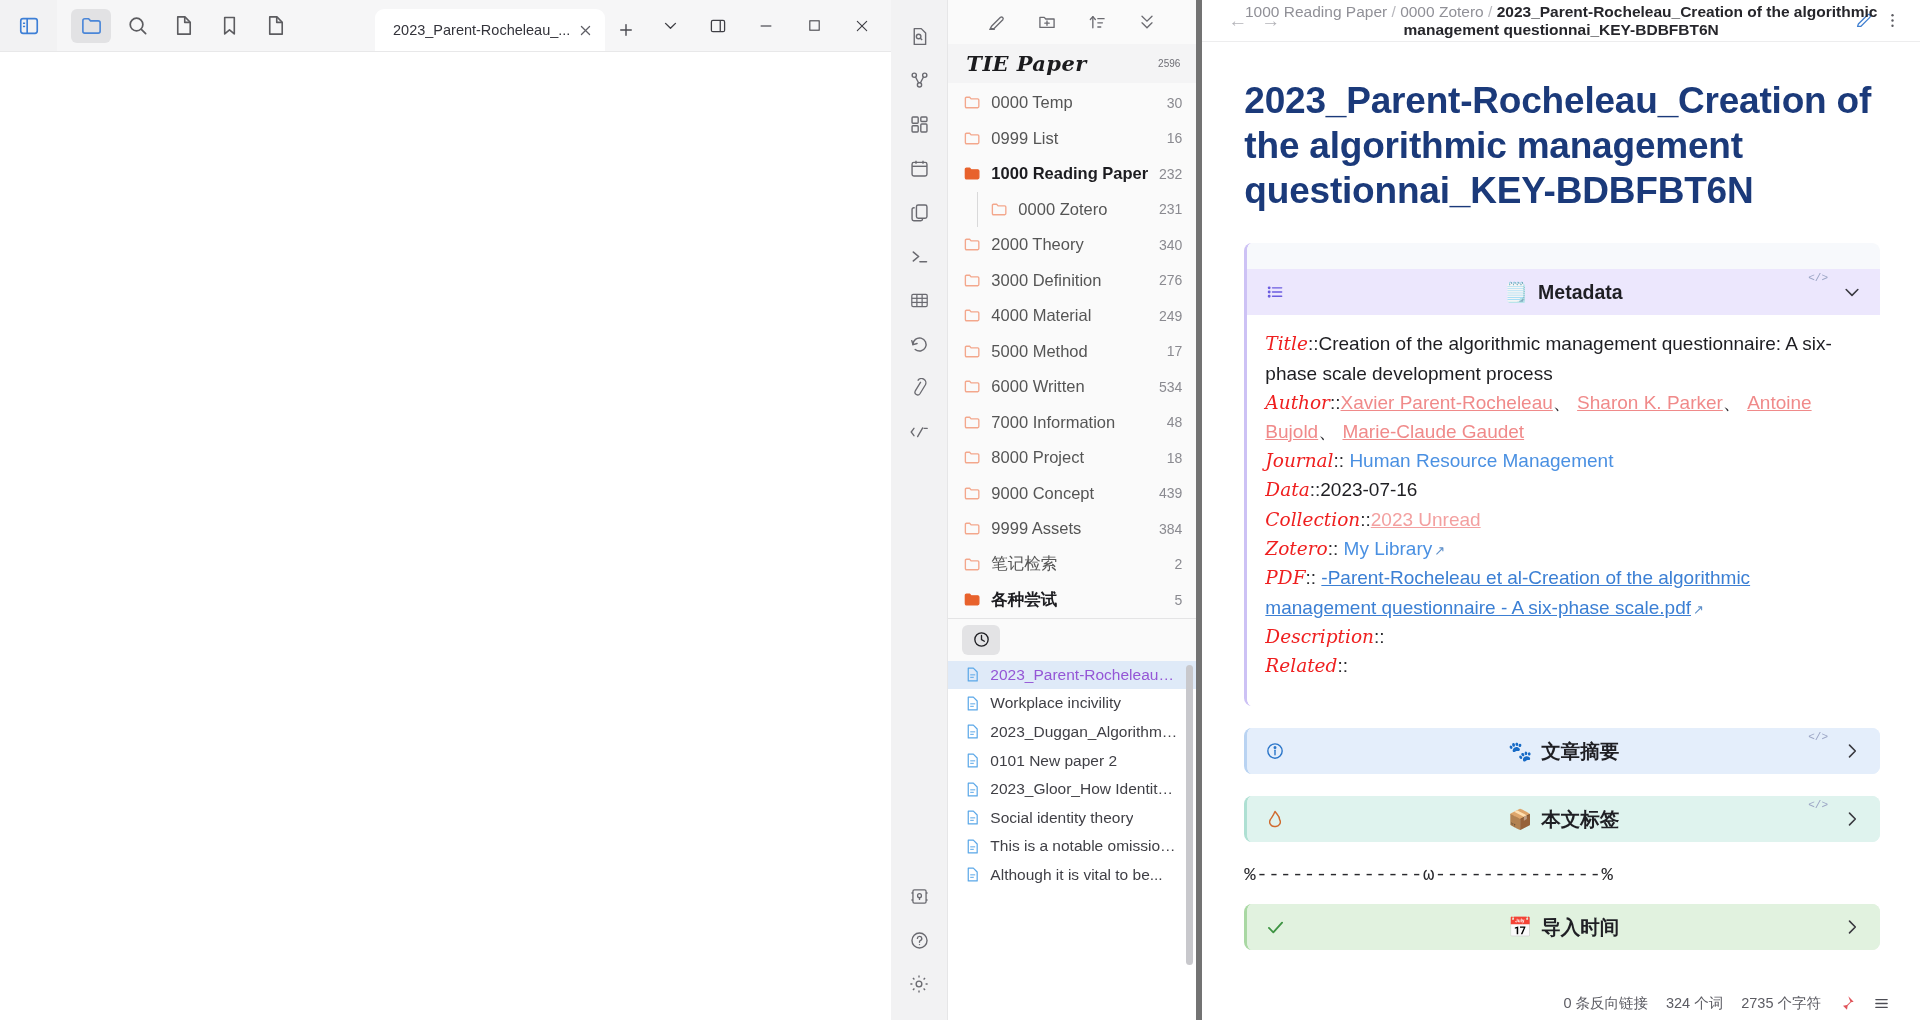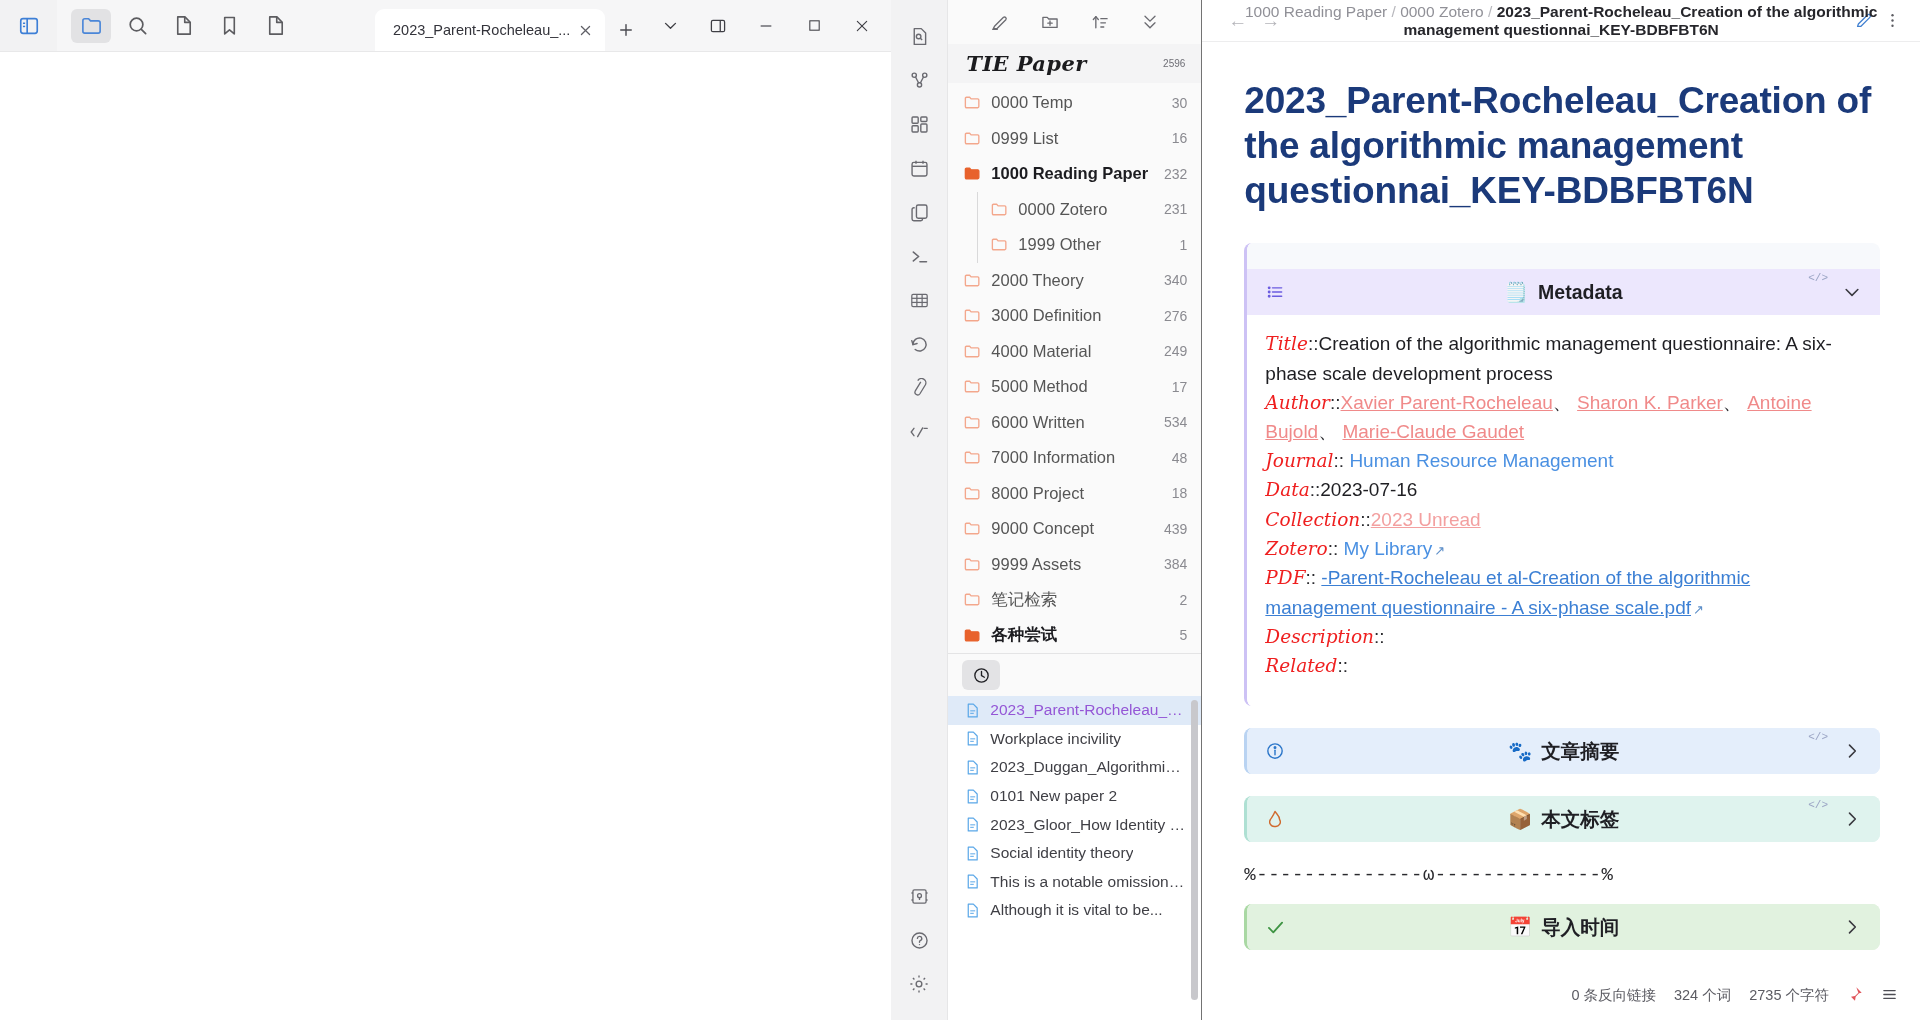--- a/index.html
+++ b/index.html
@@ -76,21 +76,21 @@
   .ribbon-icon {
     width: 40px; height: 44px; display:flex; align-items:center; justify-content:center;
     color: #6a6a70; cursor: pointer; border-radius: 6px;
   }
   .ribbon-spacer { flex: 1; }
   .ribbon-bottom { padding-bottom: 14px; display:flex; flex-direction:column; align-items:center; }
 
   
   .sidebar {
     width: 254px; min-width: 254px; background: #fafafa;
-    border-right: 1px solid #737373;
+    border-right: 6px solid #737373;
     display: flex; flex-direction: column; min-height: 0;
   }
   .sb-toolbar {
     height: 44px; display: flex; align-items: center; justify-content: center;
     gap: 30px; color: #6b6b71; background:#fafafa;
   }
   .sb-toolbar .ic { cursor: pointer; display:flex; }
   .sb-header {
     padding: 7px 16px 7px 18px;
     display: flex; align-items: center; justify-content: space-between;
@@ -226,22 +226,22 @@
   .ext-ic { font-size: 13px; color:#5d8fc9; margin-left: 2px; }
 
   .hr-text {
     font-family: "Liberation Mono", monospace;
     font-size: 19px; color: #2a2a2e; letter-spacing: 0.5px;
     margin: 10px 0 18px 0;
   }
 
   
   .statusbar {
-    position: absolute; right: 8px; bottom: 0;
-    height: 34px; display: flex; align-items: flex-start; gap: 18px;
+    position: absolute; right: 16px; bottom: 0;
+    height: 34px; display: flex; align-items: center; gap: 18px;
     padding: 0 14px 0 18px; background: #fff;
     font-size: 14.5px; color: #5c5c63;
   }
   .statusbar .sb-ic { display:flex; align-items:center; cursor:pointer; }
   .status-accent { color:#e0545a; }
 </style>
 </head>
 <body>
 
 <div class="app">
@@ -506,29 +506,20 @@
             <span class="tcount">232</span>
           </div>
           <div class="tree-row lvl1">
             <span class="ficon">
               <svg width="19" height="19" viewBox="0 0 24 24" fill="none" stroke="#f3a78c" stroke-width="1.7" stroke-linejoin="round">
                 <path d="M3 6.8a1.4 1.4 0 0 1 1.4-1.4h4l1.8 2h8.4a1.4 1.4 0 0 1 1.4 1.4v8.4a1.4 1.4 0 0 1-1.4 1.4H4.4A1.4 1.4 0 0 1 3 17.2z"></path>
               </svg>
             </span>
             <span class="tname">0000 Zotero</span>
             <span class="tcount">231</span>
-          </div>
-          <div class="tree-row lvl1">
-            <span class="ficon">
-              <svg width="19" height="19" viewBox="0 0 24 24" fill="none" stroke="#f3a78c" stroke-width="1.7" stroke-linejoin="round">
-                <path d="M3 6.8a1.4 1.4 0 0 1 1.4-1.4h4l1.8 2h8.4a1.4 1.4 0 0 1 1.4 1.4v8.4a1.4 1.4 0 0 1-1.4 1.4H4.4A1.4 1.4 0 0 1 3 17.2z"></path>
-              </svg>
-            </span>
-            <span class="tname">1999 Other</span>
-            <span class="tcount">1</span>
           </div>
           <div class="tree-row lvl0">
             <span class="ficon">
               <svg width="19" height="19" viewBox="0 0 24 24" fill="none" stroke="#f3a78c" stroke-width="1.7" stroke-linejoin="round">
                 <path d="M3 6.8a1.4 1.4 0 0 1 1.4-1.4h4l1.8 2h8.4a1.4 1.4 0 0 1 1.4 1.4v8.4a1.4 1.4 0 0 1-1.4 1.4H4.4A1.4 1.4 0 0 1 3 17.2z"></path>
               </svg>
             </span>
             <span class="tname">2000 Theory</span>
             <span class="tcount">340</span>
           </div>

